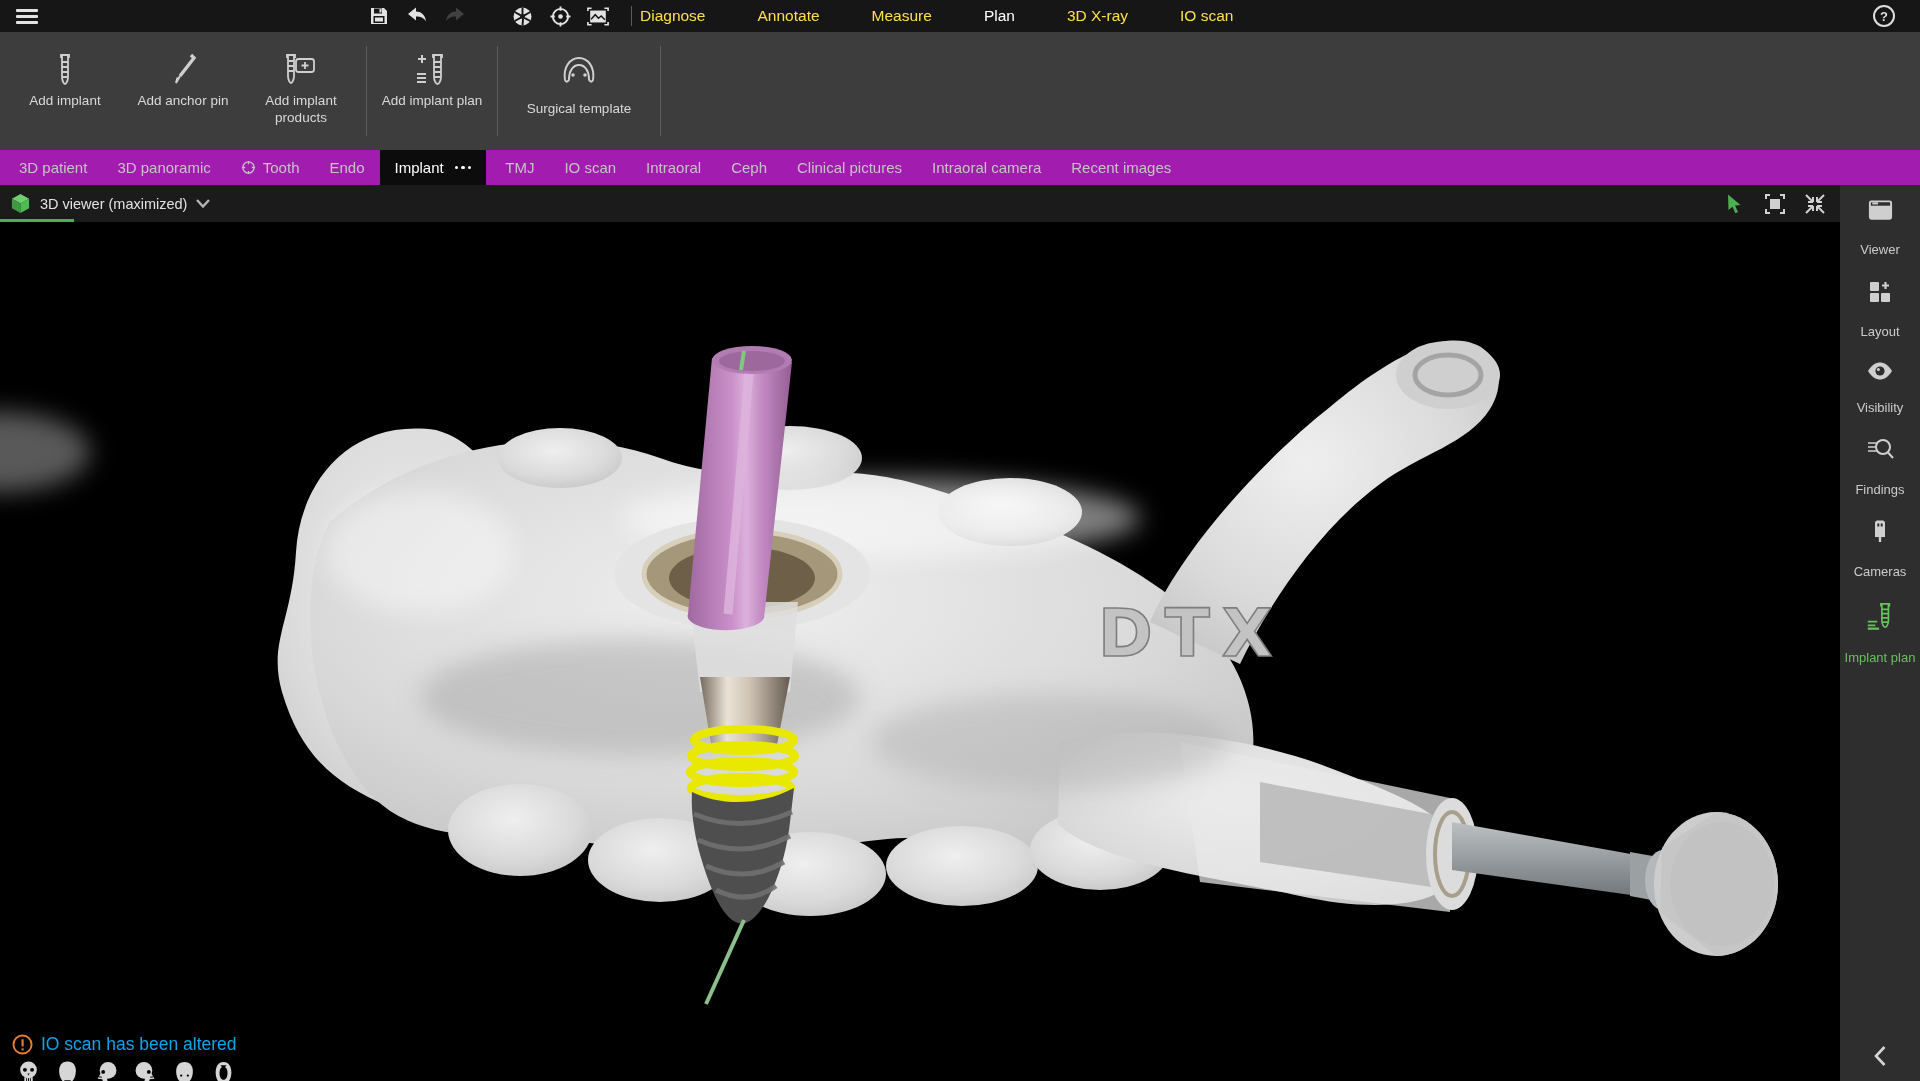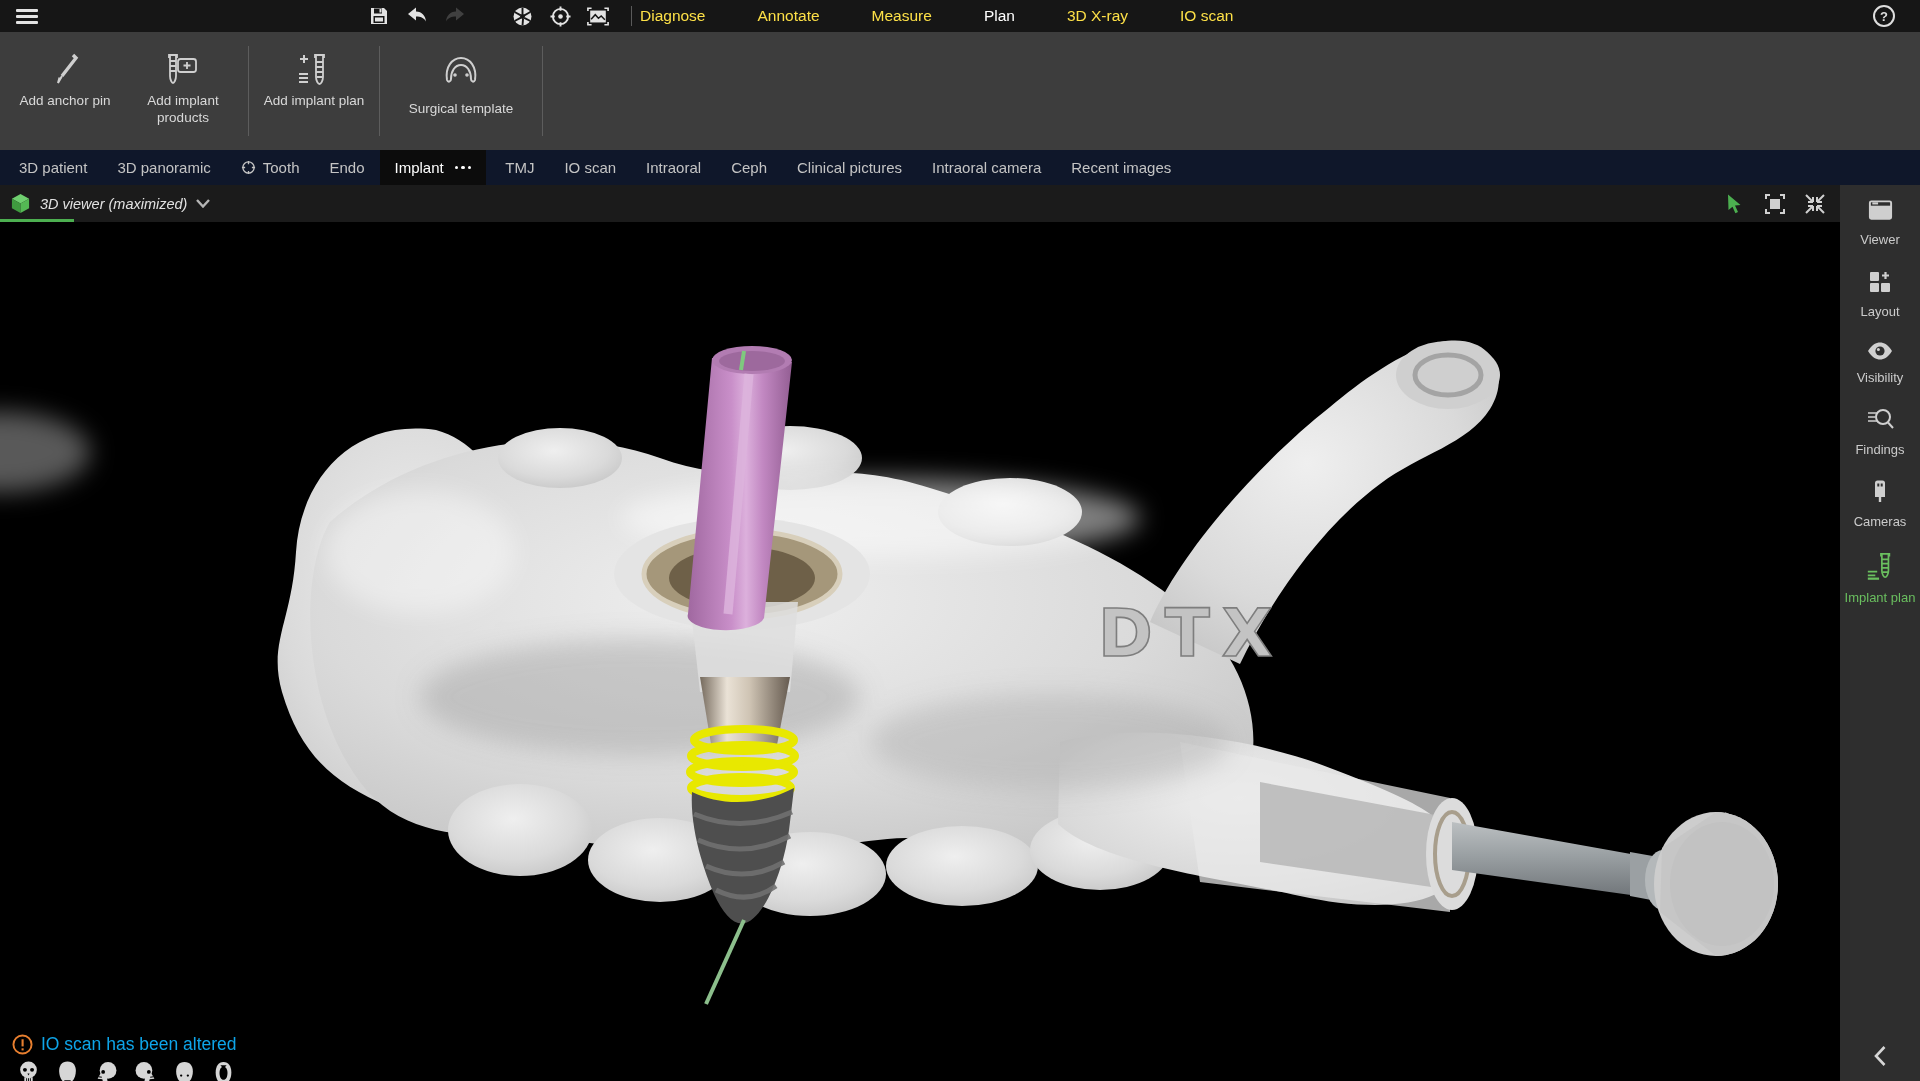--- a/index.html
+++ b/index.html
@@ -23,49 +23,49 @@
   .ribbon { height:118px; background:#3d3d3d; display:flex; align-items:stretch; padding-left:6px; }
   .rb-btn { width:118px; display:flex; flex-direction:column; align-items:center; justify-content:flex-start;
             padding-top:16px; cursor:pointer; }
   .rb-btn .rb-ico { height:44px; display:flex; align-items:center; justify-content:center; }
   .rb-btn .rb-label { color:#d9d9d9; font-size:13.5px; text-align:center; line-height:17px; width:104px; }
   .rb-btn.wide { width:150px; }
   .rb-btn.wide .rb-label { width:140px; }
   .rb-sep { width:1px; background:#5d5d5d; margin:14px 6px; }
 
   
-  .tabrow { height:35px; background:#0f172a; display:flex; align-items:stretch; padding-left:4px; }
+  .tabrow { height:35px; background:#a21caf; display:flex; align-items:stretch; padding-left:4px; }
   .tab { display:flex; align-items:center; gap:7px; padding:0 15px; color:#c4c4c4; font-size:15px;
          cursor:pointer; white-space:nowrap; }
   .tab.active { background:#0c0c0c; color:#ffffff; }
   .tab .more-dots { display:flex; gap:3px; margin-left:4px; cursor:pointer; }
   .tab .more-dots i { width:3.5px; height:3.5px; border-radius:50%; background:#fff; }
 
   
   .main { display:flex; height:896px; }
   .viewer-col { width:1840px; display:flex; flex-direction:column; }
   .viewer-header { height:37px; background:#1b1b1b; display:flex; align-items:center; position:relative; }
-  .vh-left { display:flex; align-items:center; gap:9px; margin-left:10px; cursor:pointer;font-style:italic; }
+  .vh-left { display:flex; align-items:center; gap:9px; margin-left:10px; cursor:pointer; }
   .vh-title { color:#e2e2e2; font-size:14.5px; }
   .vh-underline { position:absolute; left:0; bottom:0; width:74px; height:3px; background:#4caf50; }
   .vh-right { position:absolute; right:14px; display:flex; align-items:center; gap:18px; }
   .vh-right .ico { width:22px; height:22px; display:flex; align-items:center; justify-content:center; cursor:pointer; }
 
   .canvas { position:relative; flex:1; background:#000; overflow:hidden; }
   .canvas svg.scene { position:absolute; inset:0; }
 
   .warning { position:absolute; left:12px; bottom:26px; display:flex; align-items:center; gap:8px; }
   .warning .wtext { color:#0ea5e9; font-size:17.5px; }
   .skull-row { position:absolute; left:16px; bottom:-5px; display:flex; gap:15px; }
   .skull-row .sk { width:24px; height:26px; cursor:pointer; display:flex; align-items:flex-start; justify-content:center; }
 
   
   .sidebar { width:80px; background:#2e2e2e; display:flex; flex-direction:column; align-items:center;
              padding-top:14px; position:relative; }
-  .sb-item { display:flex; flex-direction:column; align-items:center; gap:9px; margin-bottom:22px; cursor:pointer; width:78px; }
+  .sb-item { display:flex; flex-direction:column; align-items:center; gap:19px; margin-bottom:22px; cursor:pointer; width:78px; }
   .sb-item .sb-label { color:#cbcbcb; font-size:13px; text-align:center; line-height:15px; }
   .sb-item.active .sb-label { color:#6abf5f; }
   .sb-collapse { position:absolute; bottom:14px; left:0; right:0; display:flex; justify-content:center; cursor:pointer; }
 </style>
 </head>
 <body>
 
 <div class="topbar">
   <div class="hamburger">
       <span></span>
@@ -136,20 +136,29 @@
 
   <div class="tb-help">
     <svg width="24" height="24" viewBox="0 0 24 24">
         <circle cx="12" cy="12" r="10" fill="none" stroke="#dedede" stroke-width="2"></circle>
         <text x="12" y="16.5" text-anchor="middle" font-family="'Liberation Sans',sans-serif" font-size="13" font-weight="bold" fill="#dedede">?</text>
       </svg>
   </div>
 </div>
 
 <div class="ribbon">
+  <div class="rb-btn">
+    <div class="rb-ico">
+      <svg width="30" height="36" viewBox="0 0 30 36" fill="none" stroke="#cfcfcf" stroke-width="1.8">
+          <path d="M11,3 h8 v2 l-1,0 v20 c0,4 -2,7 -3,7 c-1,0 -3,-3 -3,-7 v-20 l-1,0 z"></path>
+          <path d="M12,10 h6 M12,15 h6 M12,20 h6 M12.5,25 h5"></path>
+        </svg>
+    </div>
+    <div class="rb-label">Add implant</div>
+  </div>
 
   <div class="rb-btn">
     <div class="rb-ico">
       <svg width="32" height="36" viewBox="0 0 32 36" fill="none" stroke="#cfcfcf">
           <path d="M24,3 L27,6 L13,24" stroke-width="3.4"></path>
           <path d="M13,24 L9,31 L10.5,25.5" stroke-width="2"></path>
         </svg>
     </div>
     <div class="rb-label">Add anchor pin</div>
   </div>

